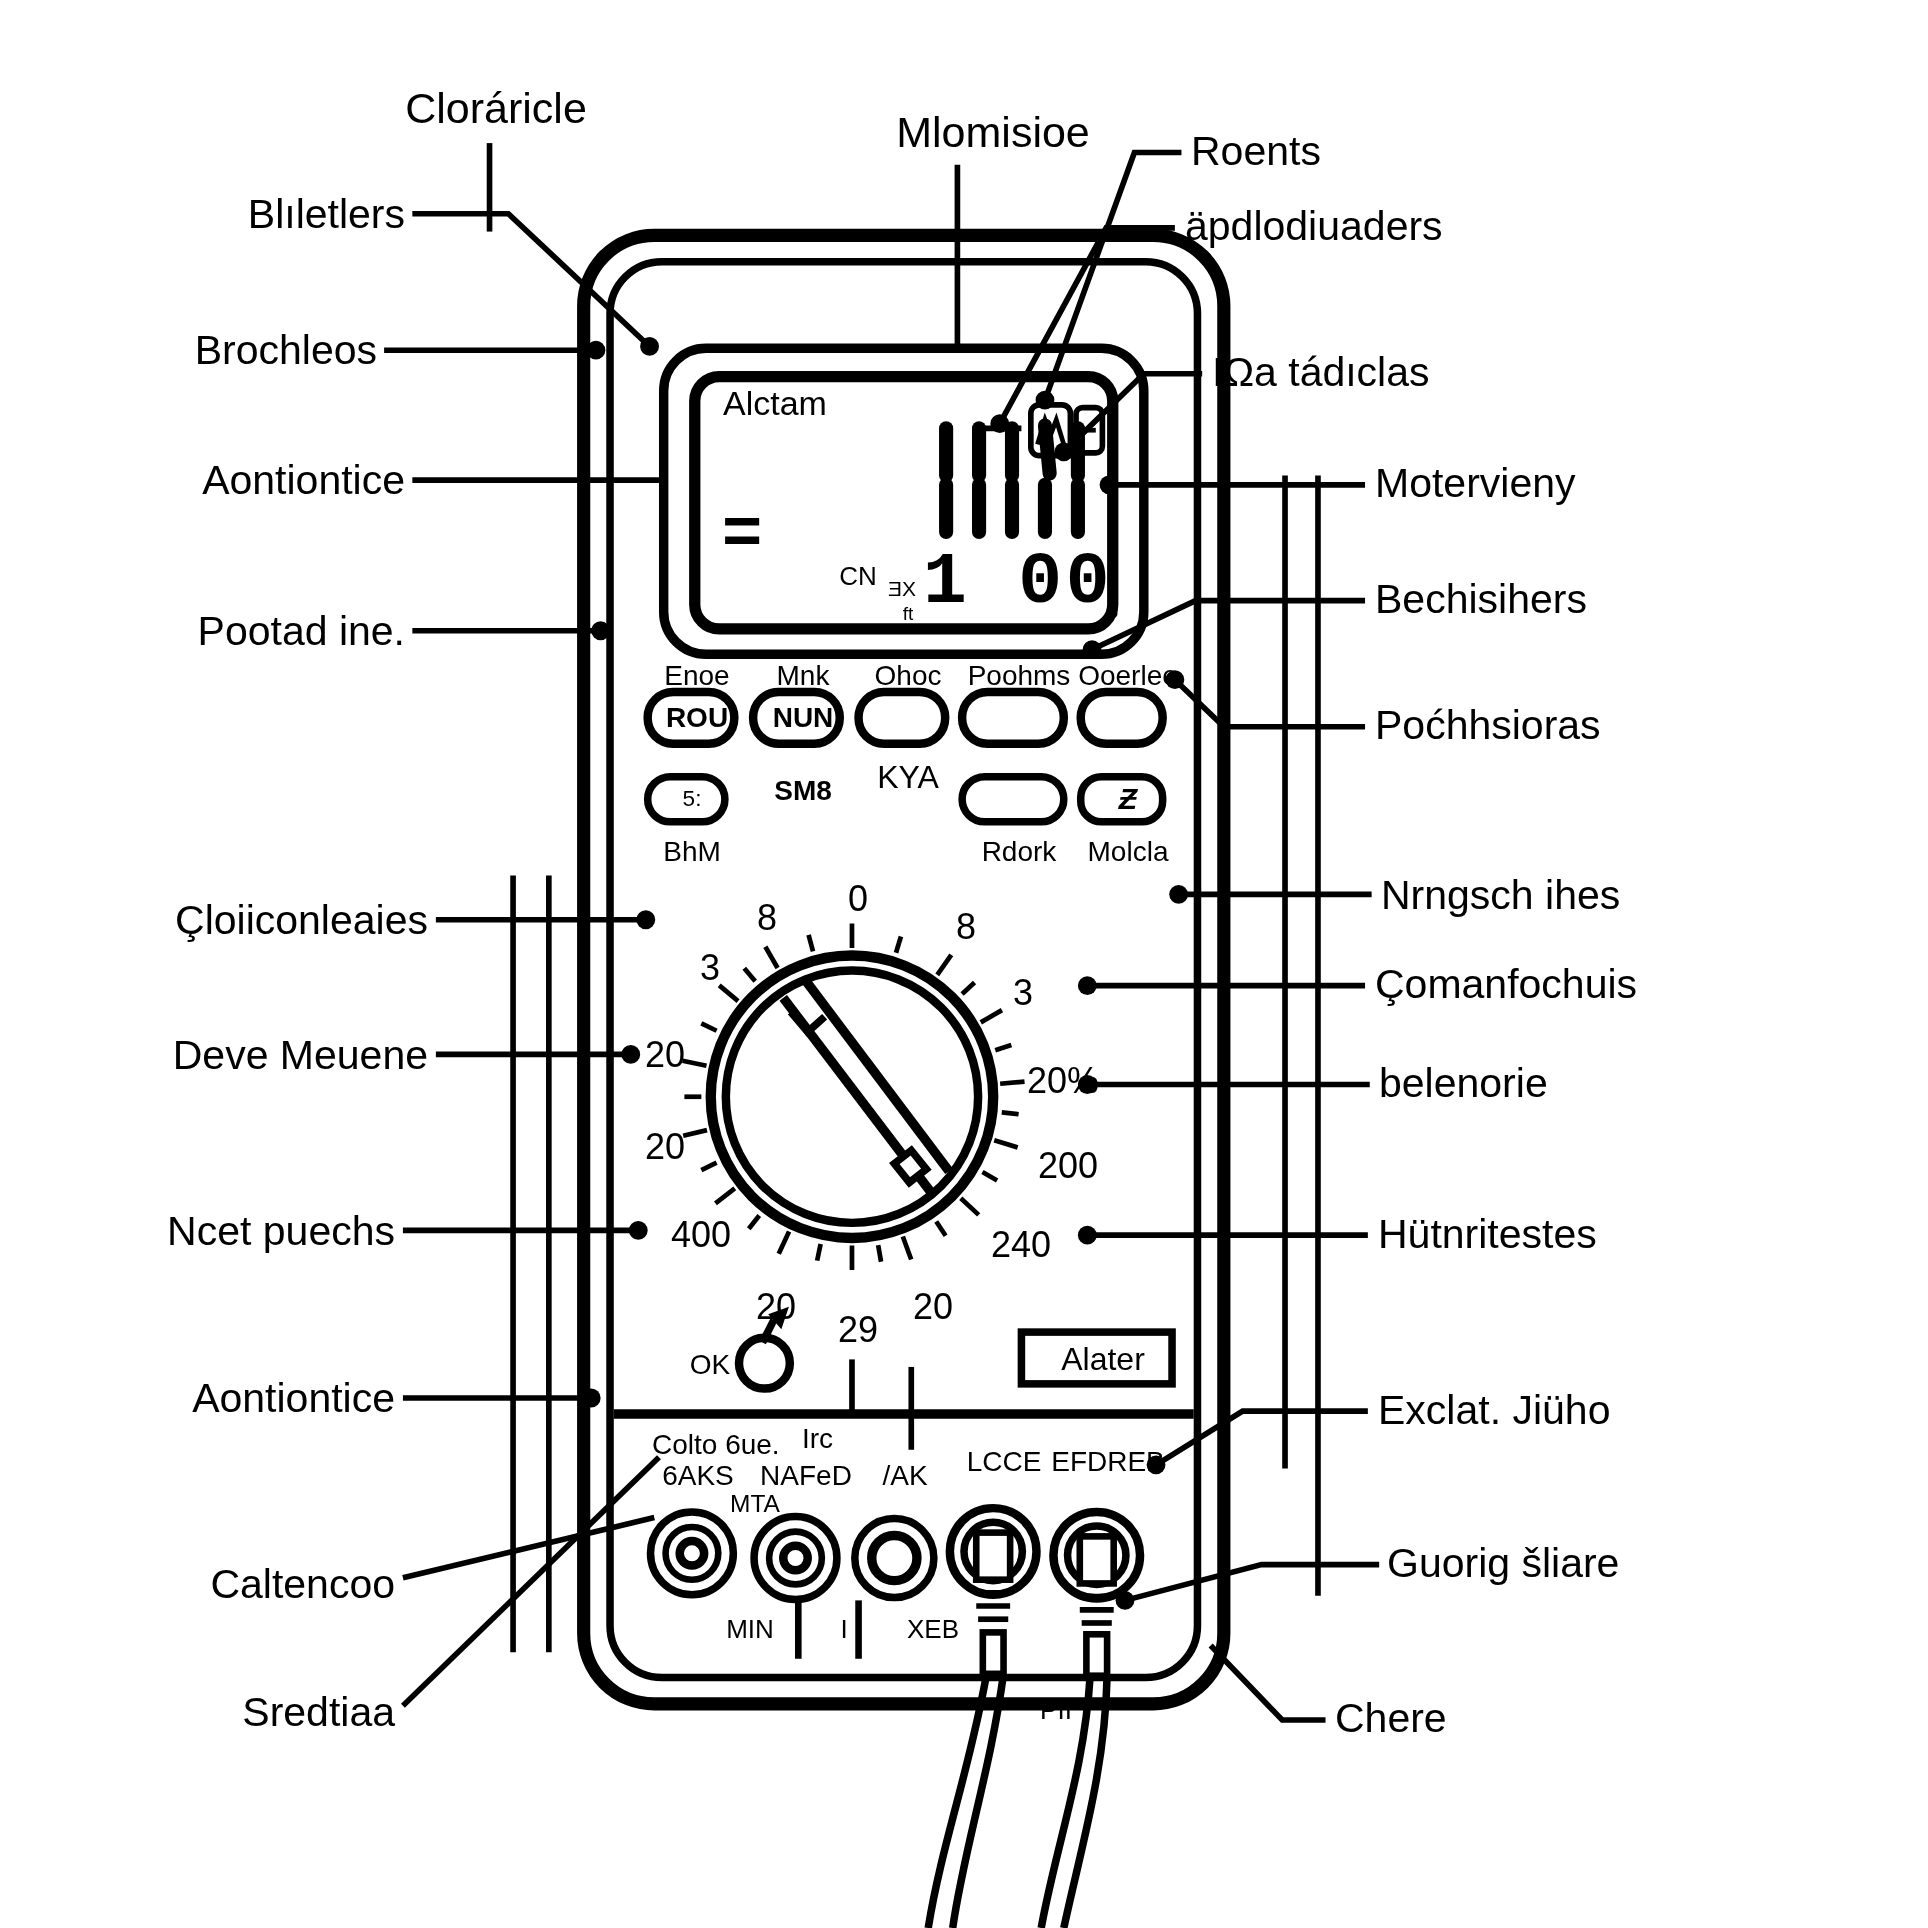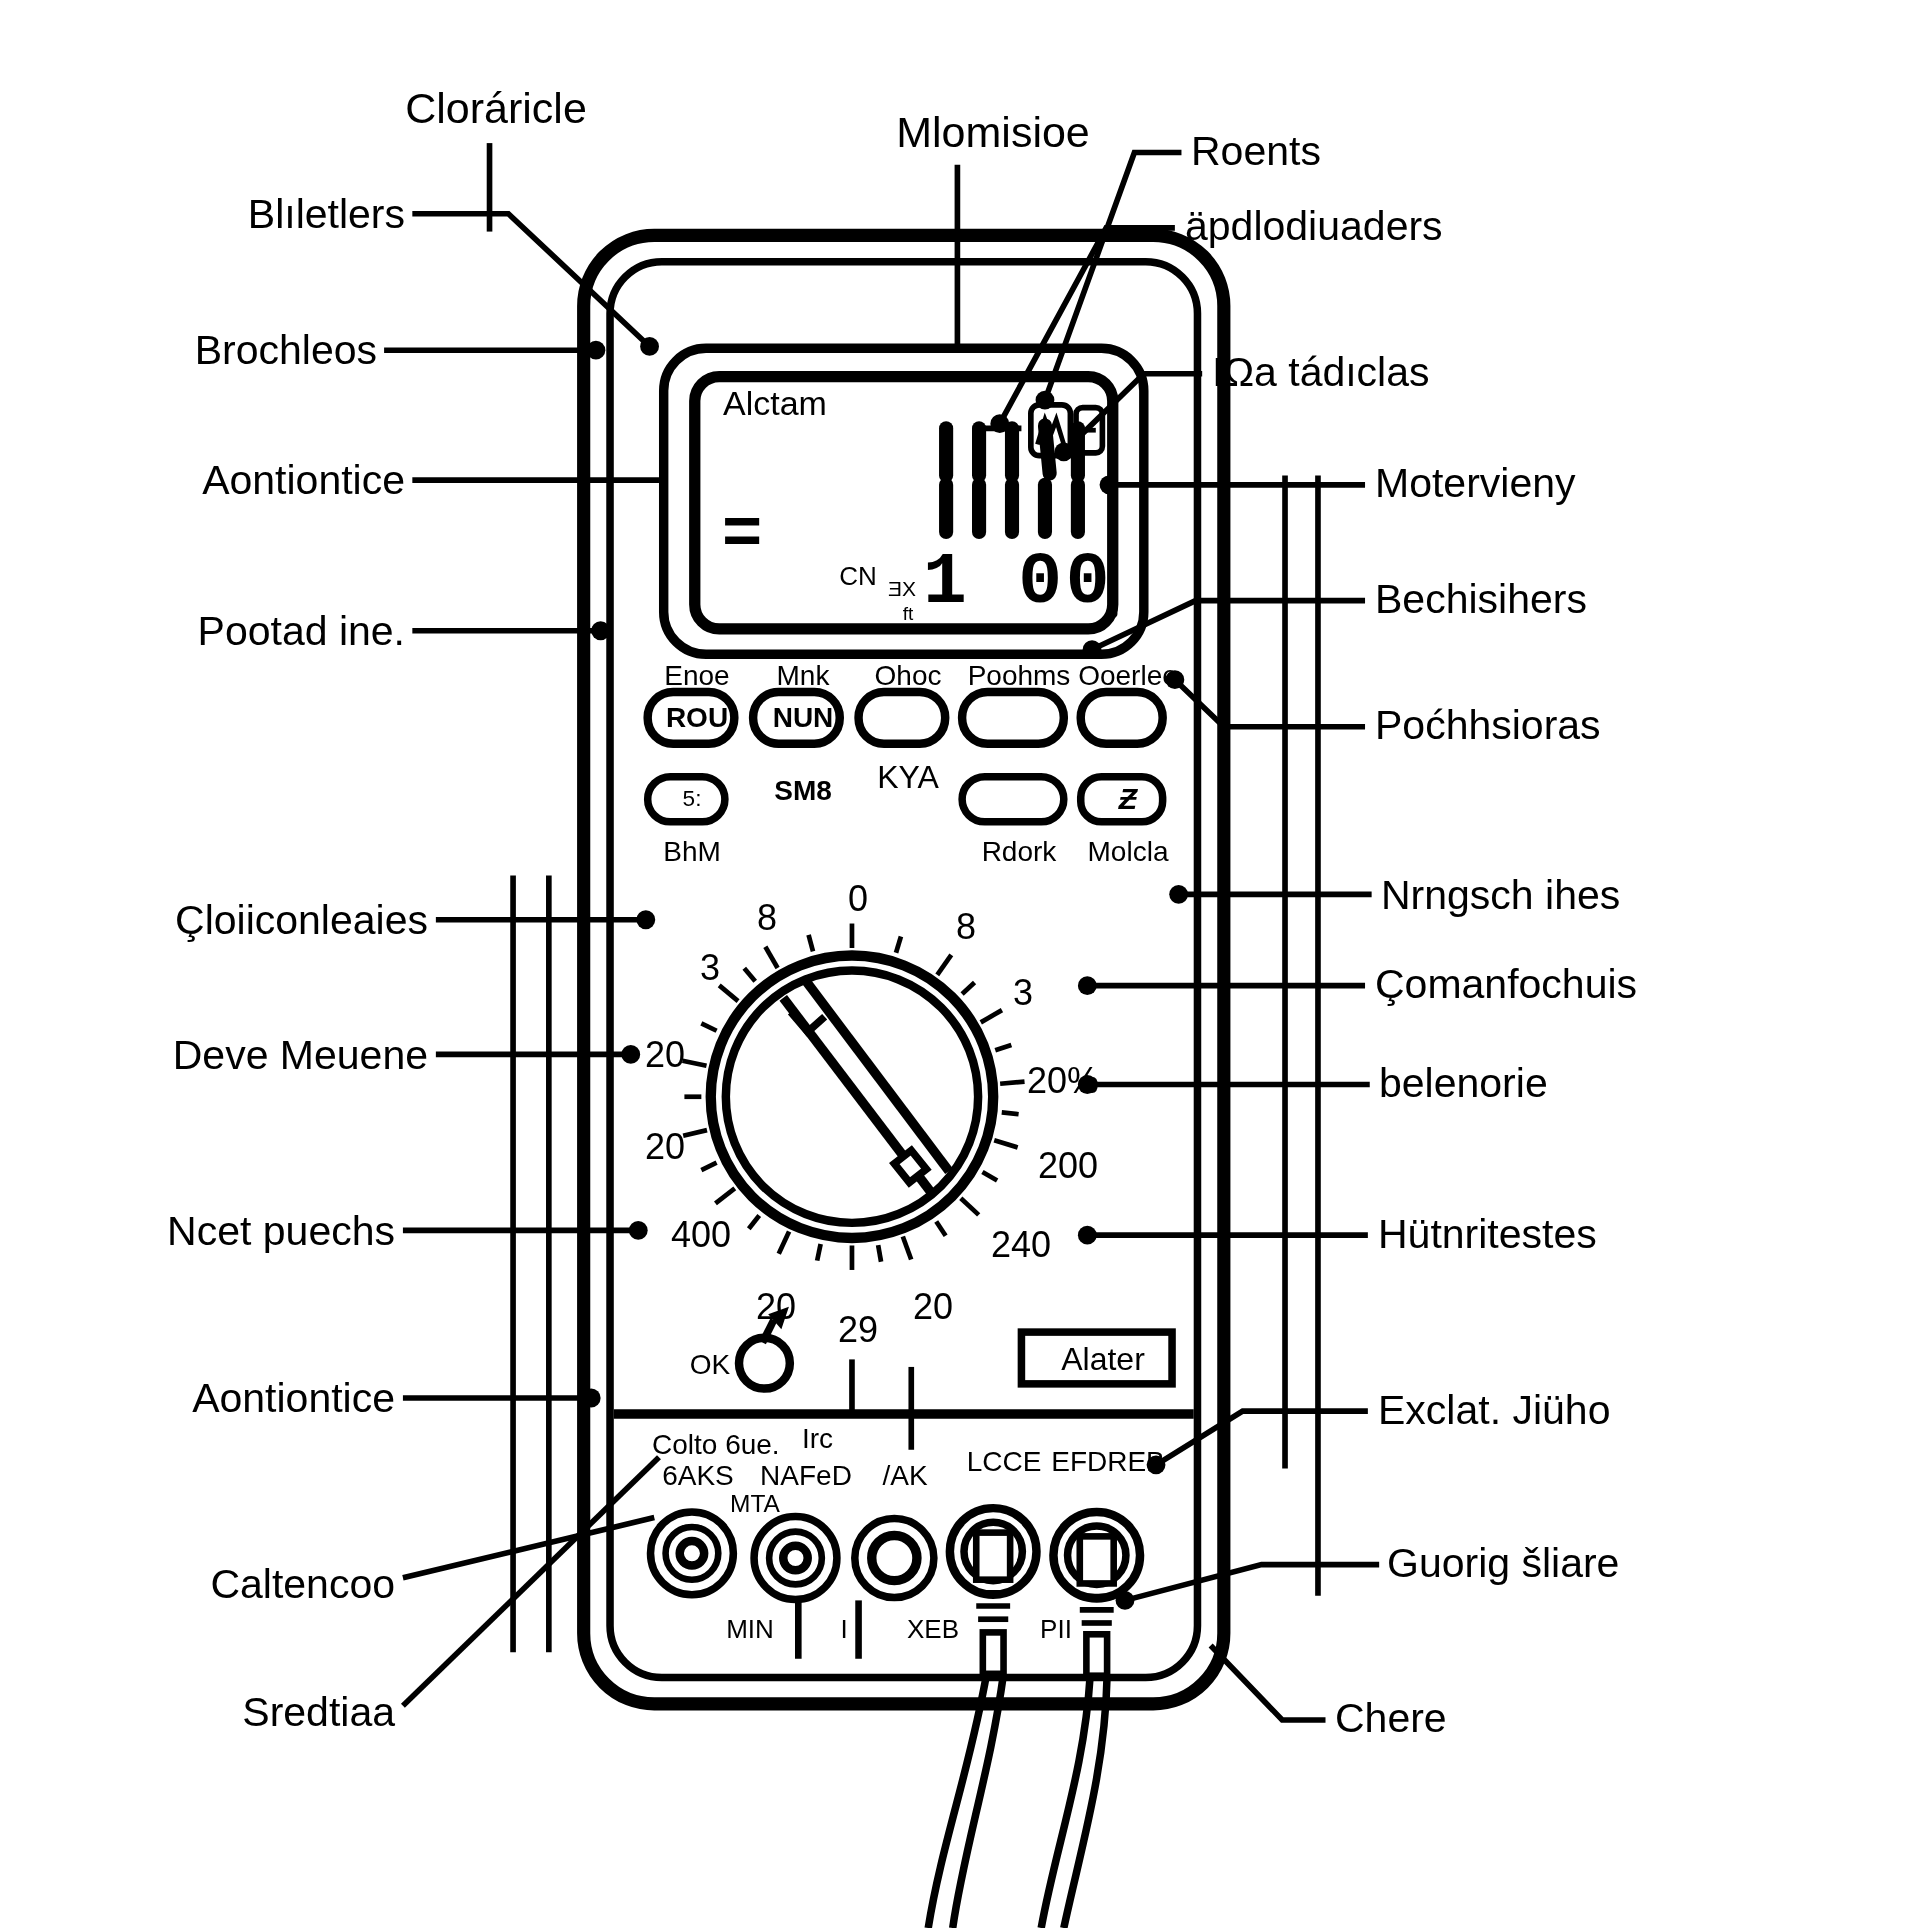--- a/index.html
+++ b/index.html
@@ -298,16 +298,16 @@
   <div class="lbl fs30 la" style="left:802px;top:1439px">Irc</div>
   <div class="lbl fs30 ca" style="left:692px;top:1476px">6AKS</div>
   <div class="lbl fs30 ca" style="left:800px;top:1476px">NAFeD</div>
   <div class="lbl fs30 ca" style="left:899px;top:1476px">/AK</div>
   <div class="lbl fs30 ca" style="left:998px;top:1462px">LCCE</div>
   <div class="lbl fs30 ca" style="left:1102px;top:1462px">EFDREB</div>
   <div class="lbl fs26 ca" style="left:749px;top:1504px">MTA</div>
   <div class="lbl fs28 ca" style="left:744px;top:1629px">MIN</div>
   <div class="lbl fs28 ca" style="left:838px;top:1629px">I</div>
   <div class="lbl fs28 ca" style="left:927px;top:1629px">XEB</div>
-  <div class="lbl fs28 ca" style="left:1050px;top:1629px">PII</div>
+  <div class="lbl fs28 ca" style="left:1050px;top:1710px">PII</div>
 
 </div>
 
 
 </body></html>

